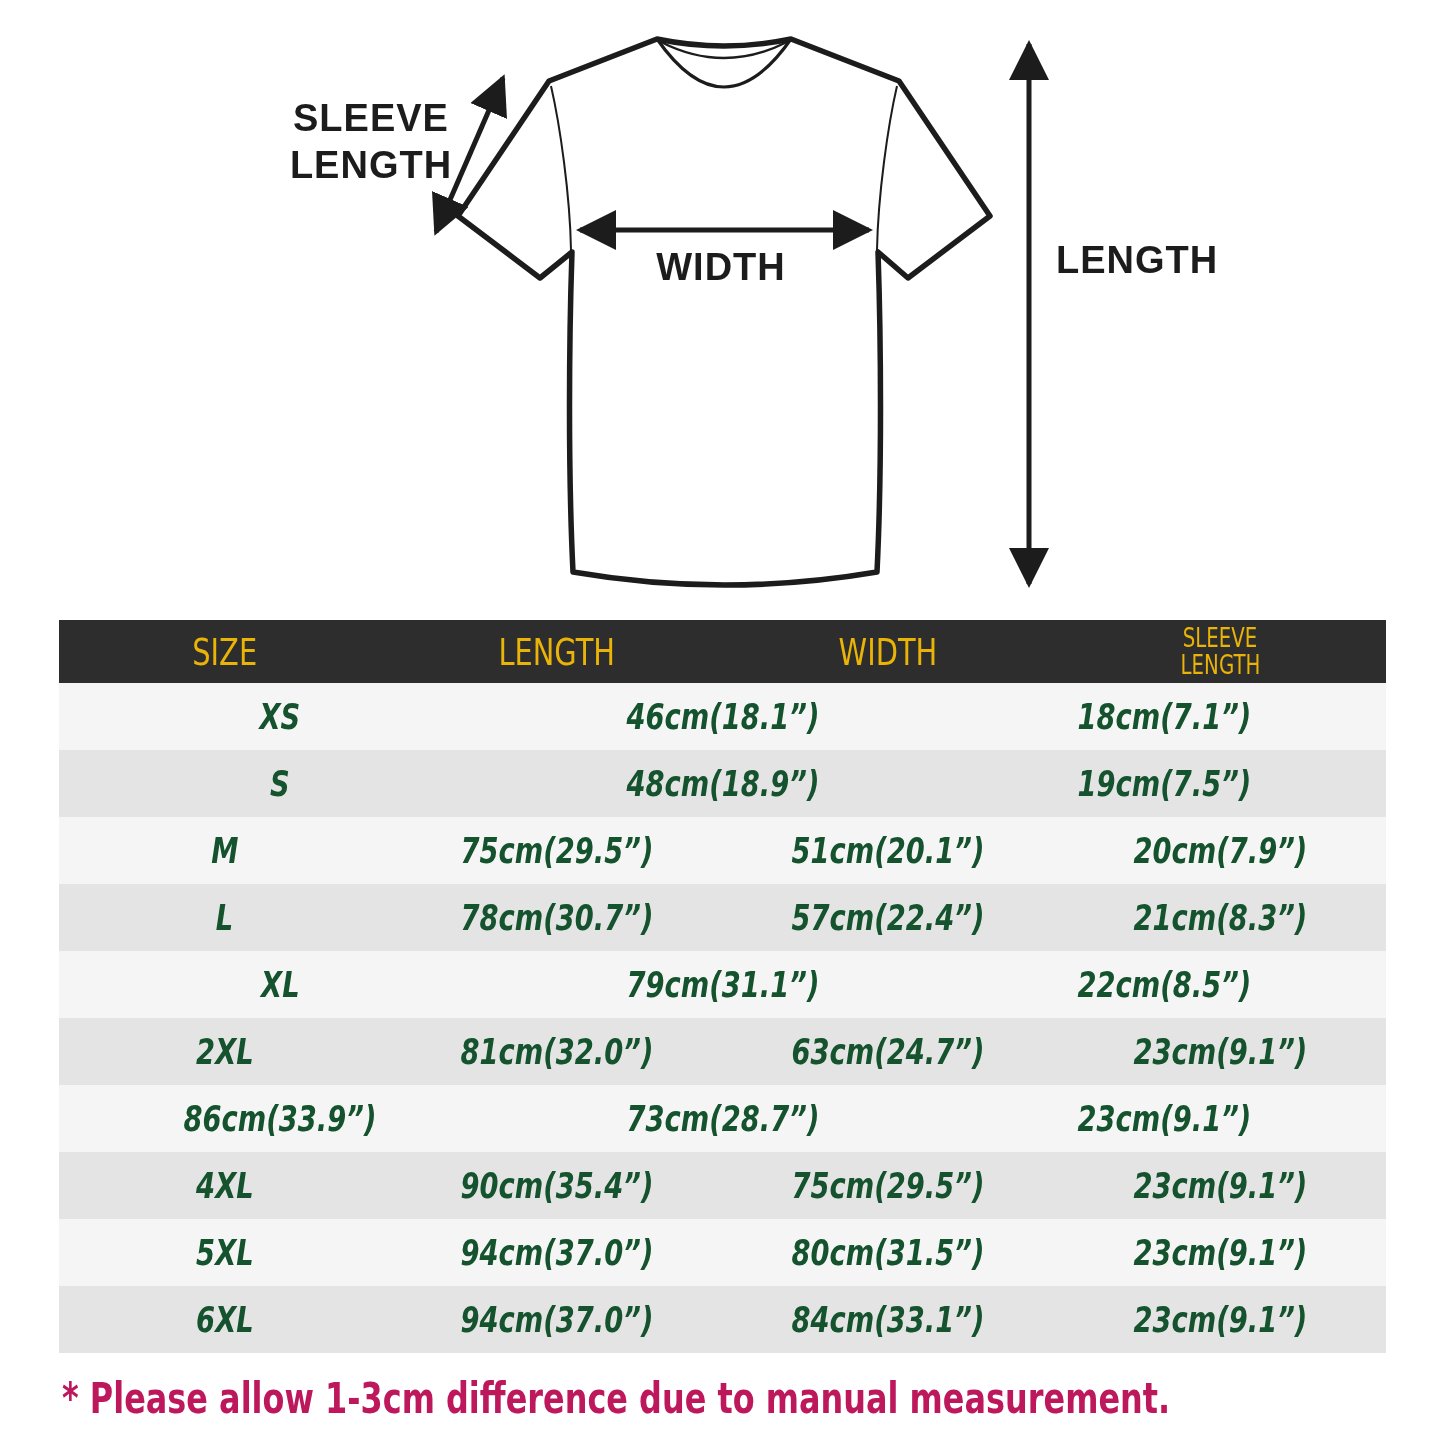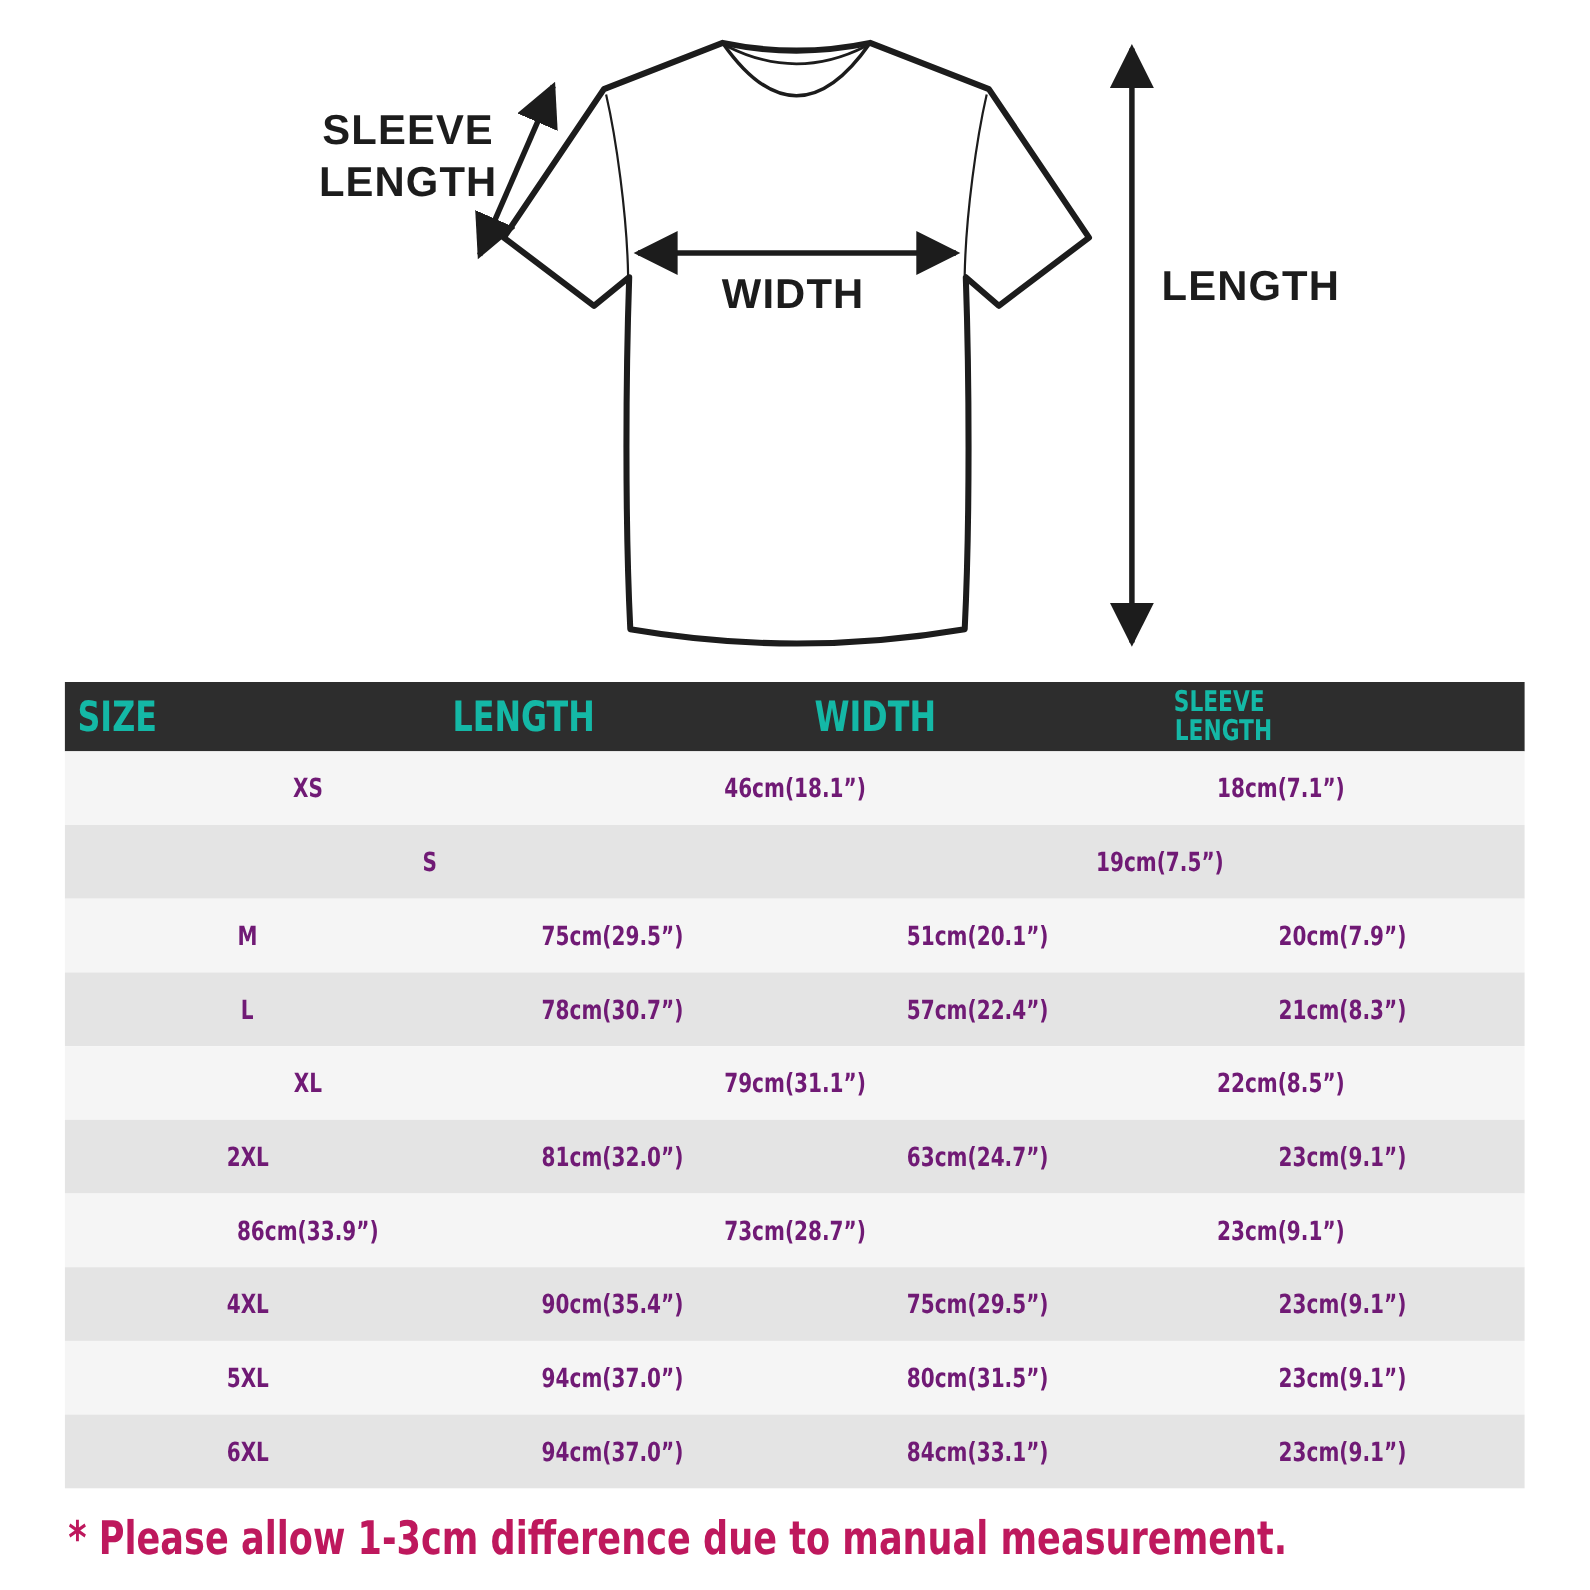--- a/index.html
+++ b/index.html
@@ -29,40 +29,42 @@
     width:1327px;
   }
   .thead {
     display:flex;
     height:63px;
     background:#2d2d2d;
     align-items:center;
   }
   .th {
     flex:1;
-    color:#14b8a6;
-    font-weight:bold;
+    text-align:center;
+    color:#eab308;
+    font-weight:normal;
     font-size:38px;
     line-height:1;
   }
   .th .line { display:block; }
   .th.two-line { font-size:26px; line-height:27px; }
   .trow {
     display:flex;
     height:67px;
     align-items:center;
     background:#f5f5f5;
   }
   .trow.alt { background:#e4e4e4; }
   .td {
     flex:1;
     text-align:center;
     font-weight:bold;
-    font-size:24px;
-    color:#701a75;
+    font-size:36px;
+    color:#14532d;
+    font-style:italic;
   }
   .cnd {
     display:inline-block;
     transform:scaleX(0.76);
     transform-origin:50% 50%;
     white-space:nowrap;
   }
 
   
   .footnote {
@@ -130,20 +132,21 @@
       </div>
     </div>
 
     <div class="trow">
       <div class="td"><span class="cnd">XS</span></div>
       <div class="td"><span class="cnd">46cm(18.1”)</span></div>
       <div class="td"><span class="cnd">18cm(7.1”)</span></div>
     </div>
     <div class="trow alt">
       <div class="td"><span class="cnd">S</span></div>
+      <div class="td"><span class="cnd">48cm(18.9”)</span></div>
       <div class="td"><span class="cnd">19cm(7.5”)</span></div>
     </div>
     <div class="trow">
       <div class="td"><span class="cnd">M</span></div>
       <div class="td"><span class="cnd">75cm(29.5”)</span></div>
       <div class="td"><span class="cnd">51cm(20.1”)</span></div>
       <div class="td"><span class="cnd">20cm(7.9”)</span></div>
     </div>
     <div class="trow alt">
       <div class="td"><span class="cnd">L</span></div>

